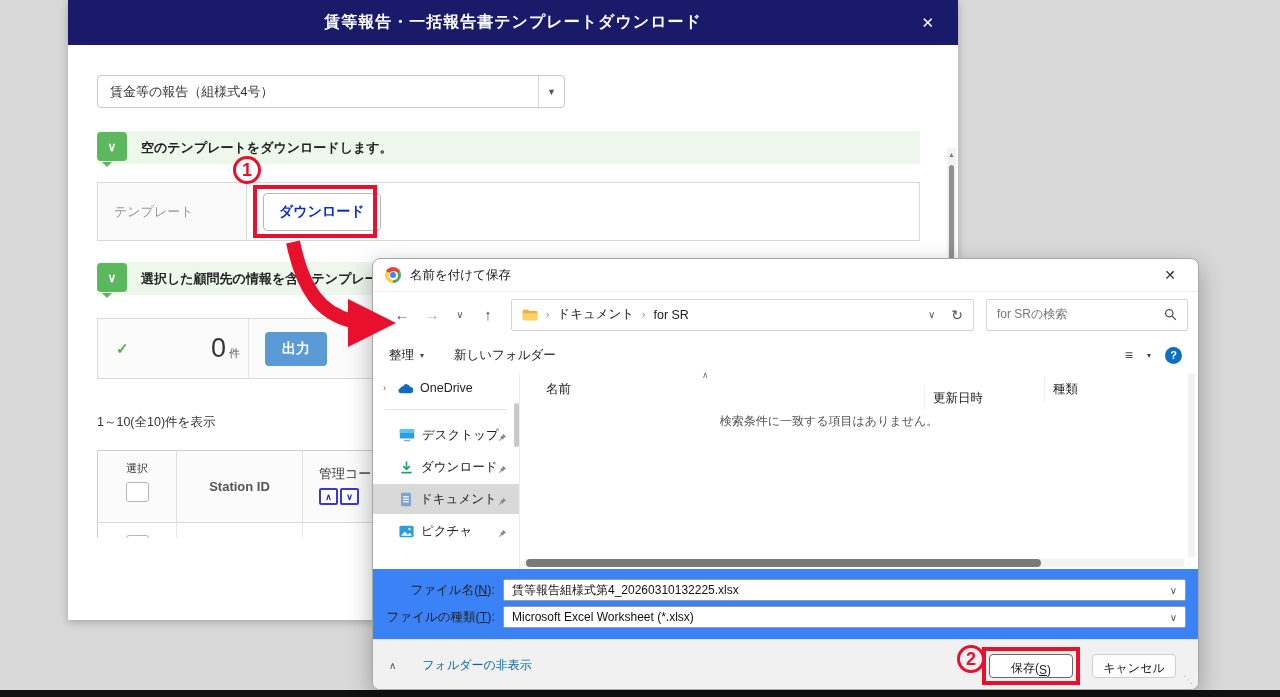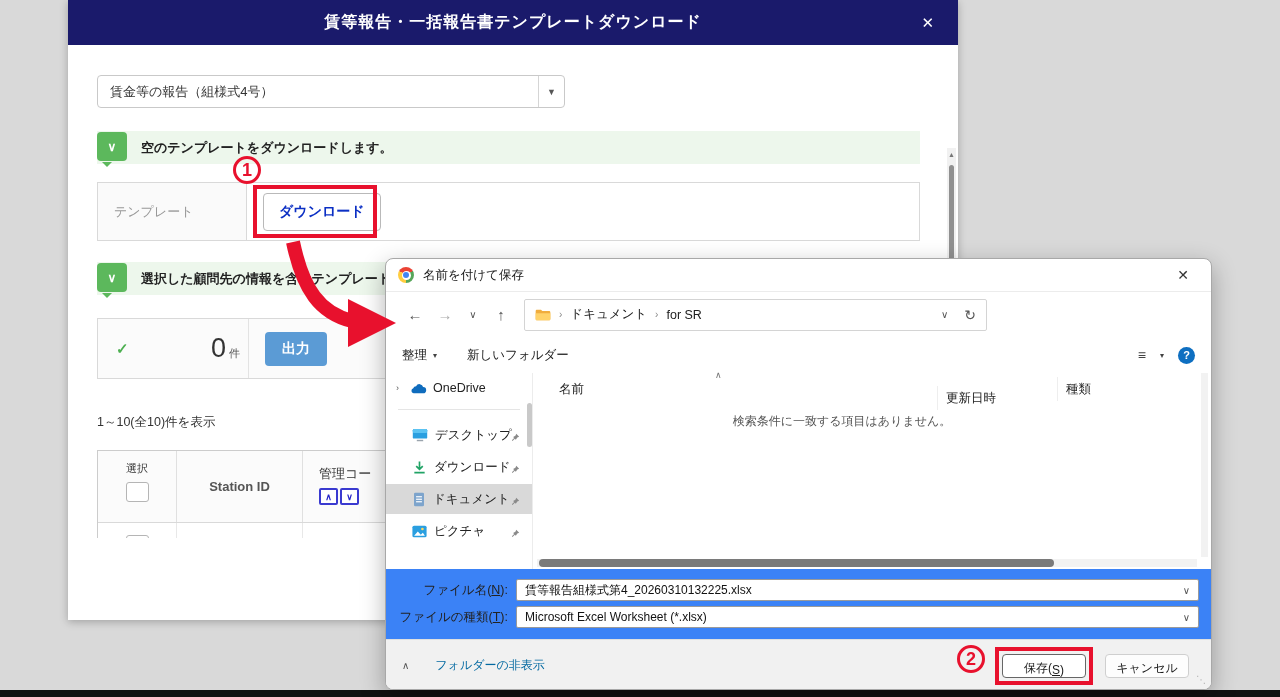--- a/index.html
+++ b/index.html
@@ -42,21 +42,21 @@
   .sort-btn { width:19px; height:17px; border:2px solid #3a3ad0; border-radius:2px; color:#2525c8; font-size:9px; font-weight:bold; display:flex; align-items:center; justify-content:center; background:#fff; cursor:pointer; }
   .sel-row { display:flex; height:40px; }
   .sel-row .td { border-right:1px solid #e8e8e8; }
   .td-select { width:79px; display:flex; justify-content:center; padding-top:6px; }
   .td-station { width:126px; } .td-admin { flex:1; }
   .modal-scroll { position:absolute; right:2px; top:148px; width:9px; height:470px; background:#f1f1f1; }
   .modal-scroll .arr { display:block; text-align:center; color:#777; font-size:7px; line-height:14px; }
   .modal-scroll .thumb { position:absolute; left:2px; top:17px; width:5px; height:380px; background:#909090; border-radius:3px; }
 
   
-  .dialog { position:absolute; left:385px; top:258px; width:827px; height:432px; background:#fff; border:1px solid #a8a8a8; border-radius:8px; overflow:hidden; box-shadow:0 8px 24px rgba(0,0,0,.3); z-index:20; }
+  .dialog { position:absolute; left:372px; top:258px; width:827px; height:432px; background:#fff; border:1px solid #a8a8a8; border-radius:8px; overflow:hidden; box-shadow:0 8px 24px rgba(0,0,0,.3); z-index:20; }
   .dlg-titlebar { height:33px; display:flex; align-items:center; padding:0 12px; border-bottom:1px solid #ececec; }
   .chrome-icon { width:16px; height:16px; border-radius:50%; background:conic-gradient(from 60deg, #57a65a 0 120deg, #ffcd40 120deg 240deg, #ea4335 240deg 360deg); display:flex; align-items:center; justify-content:center; }
   .chrome-icon .ring { width:9px; height:9px; background:#fff; border-radius:50%; display:flex; align-items:center; justify-content:center; }
   .chrome-icon .dot { width:6px; height:6px; background:#4285f4; border-radius:50%; }
   .dlg-title { font-size:12.5px; color:#1a1a1a; margin-left:9px; flex:1; }
   .dlg-close { color:#333; font-size:14px; padding:2px 10px; cursor:pointer; }
   .nav-row { height:45px; display:flex; align-items:center; padding-left:14px; }
   .nav-btn { color:#555; font-size:15px; width:30px; text-align:center; cursor:pointer; }
   .nav-btn.disabled { color:#ababab; }
   .nav-btn.small { font-size:10px; width:26px; }
@@ -224,20 +224,27 @@
         <span class="crumb-sep">›</span>
         <span>ドキュメント</span>
         <span class="crumb-sep">›</span>
         <span>for SR</span>
         <span class="addr-right">
           <span class="chev">∨</span>
           <span class="refresh">↻</span>
         </span>
       </div>
 
+      <div class="searchbox">
+        <span class="search-ph">for SRの検索</span>
+        <svg width="13" height="13" viewBox="0 0 16 16">
+            <circle cx="6.5" cy="6.5" r="4.5" fill="none" stroke="#555" stroke-width="1.6"></circle>
+            <line x1="10" y1="10" x2="14.5" y2="14.5" stroke="#555" stroke-width="1.6"></line>
+          </svg>
+      </div>
     </div>
 
     <div class="toolbar">
       <span class="tool-item">
         <span>整理</span>
         <span class="car">▾</span>
       </span>
       <span class="tool-gap"></span>
       <span class="tool-item">新しいフォルダー</span>
       <span class="toolbar-right">

